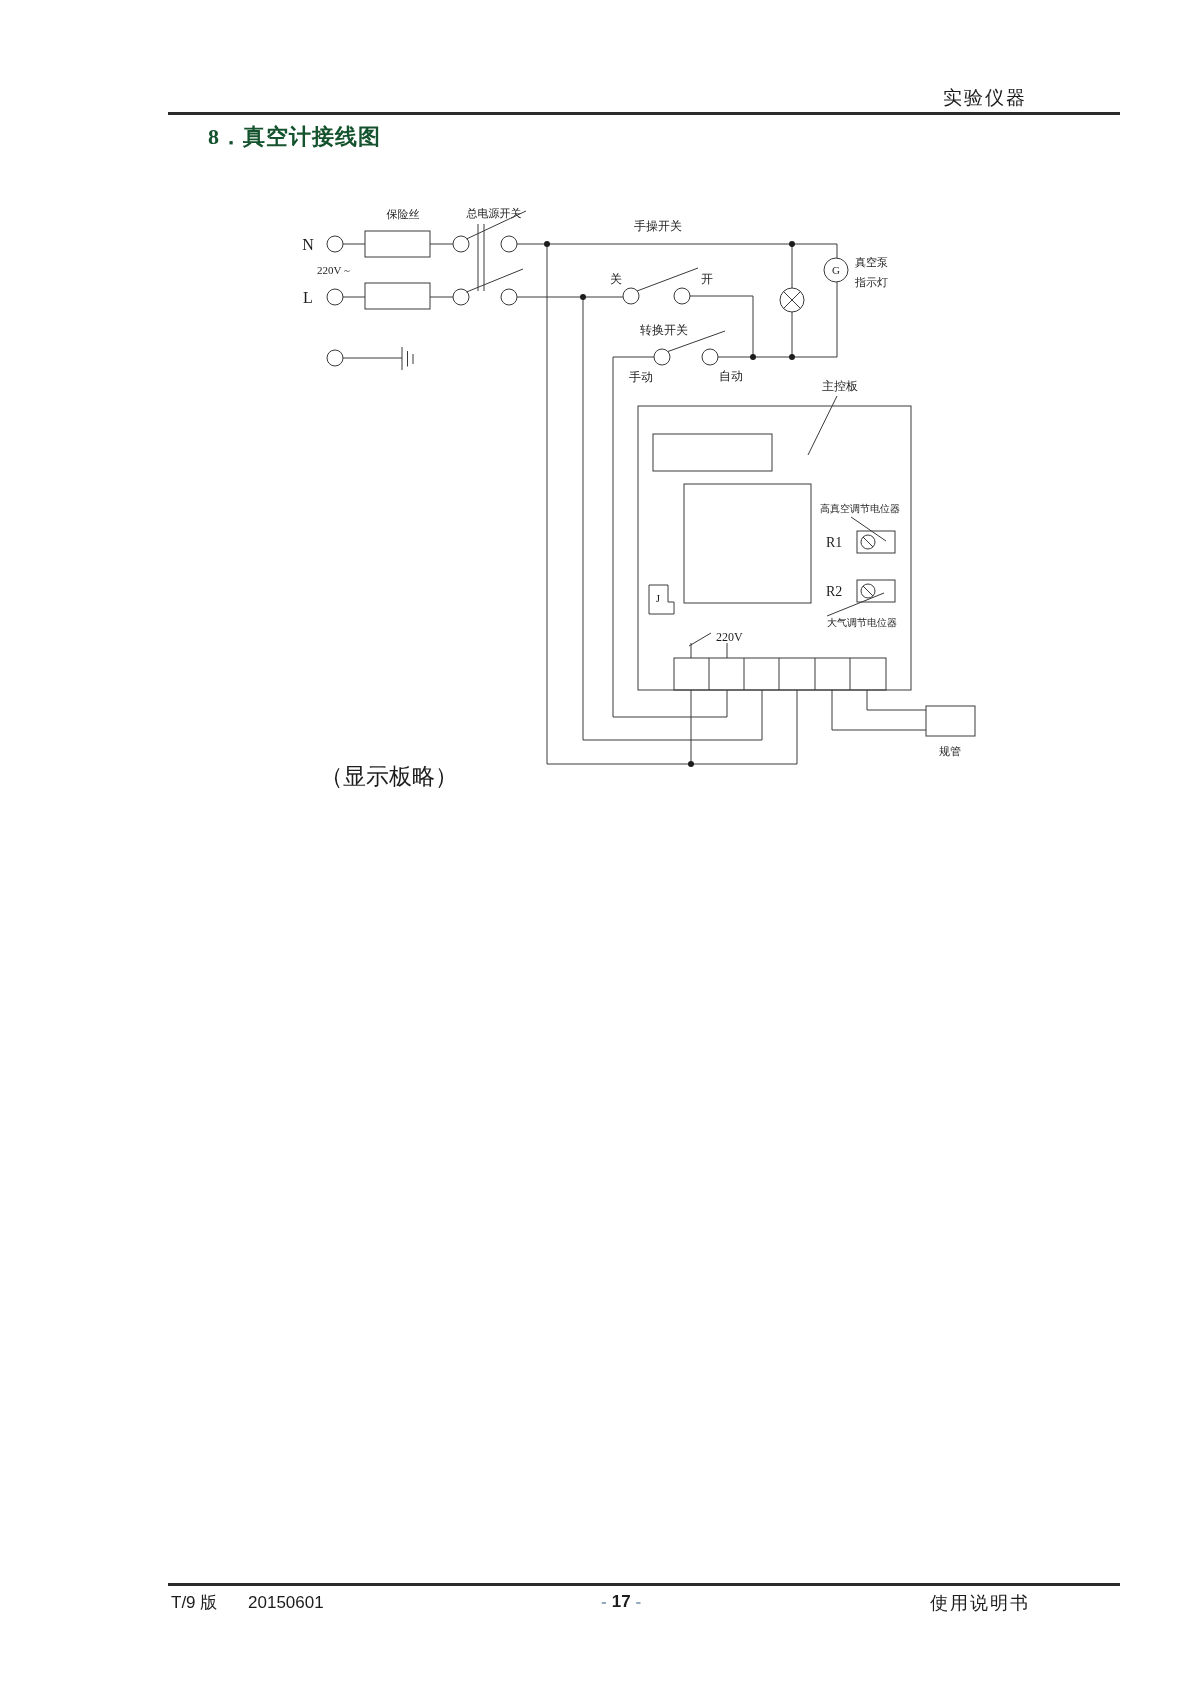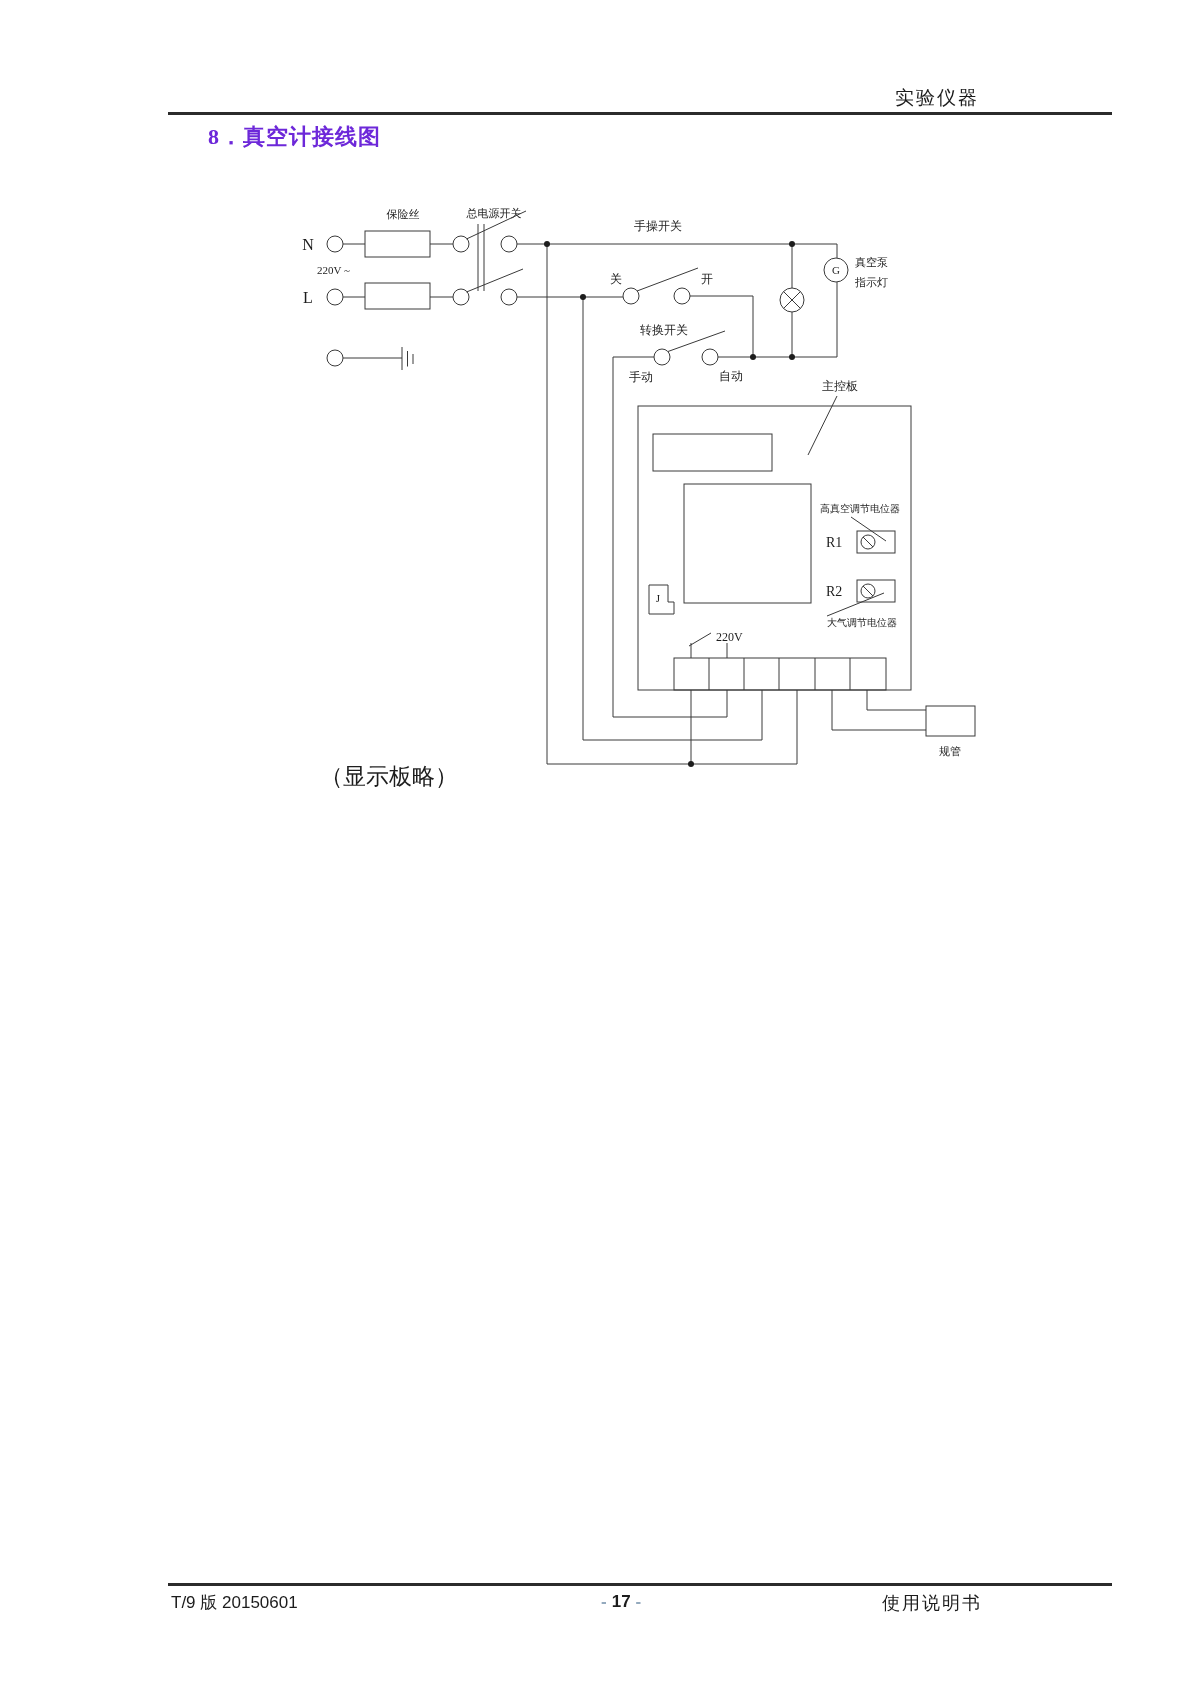--- a/index.html
+++ b/index.html
@@ -1,35 +1,35 @@
 <!DOCTYPE html>
 <html><head>
 <meta charset="utf-8">
 <style>
   html,body{margin:0;padding:0;background:#ffffff;}
   .page{
     position:relative;width:1112px;height:1698px;background:#ffffff;overflow:hidden;
-    font-family:"Liberation Sans",sans-serif;color:#222;
+    font-family:"Liberation Sans",sans-serif;color:#222;padding-left:48px;
   }
   .rule{position:absolute;left:168px;width:952px;height:3px;background:#2b2b2b;}
   .header-rule{top:112px;}
   .footer-rule{top:1583px;}
   .header-text{
     position:absolute;top:85px;right:133px;font-size:19px;letter-spacing:2px;
     font-family:"Liberation Serif",serif;color:#1c1c1c;
   }
   .title{
     position:absolute;left:208px;top:122px;font-size:22px;font-weight:bold;
-    font-family:"Liberation Serif",serif;color:#6d28d9;letter-spacing:1px;
+    font-family:"Liberation Serif",serif;color:#14532d;letter-spacing:1px;
   }
   .diagram{position:absolute;left:0;top:0;}
   svg text{fill:#1d1d1d;font-family:"Liberation Sans",sans-serif;}
   svg .serif{font-family:"Liberation Serif",serif;}
   .footer-left{position:absolute;left:171px;top:1591px;font-size:17px;color:#1c1c1c;}
-  .footer-left .date{}
+  .footer-left .date{margin-left:26px;}
   .footer-page{position:absolute;left:596px;top:1592px;font-size:17px;color:#1c1c1c;font-weight:bold;}
   .footer-page .dash{color:#94aabe;margin:0 5px;}
   .footer-right{
     position:absolute;right:130px;top:1591px;font-size:18px;letter-spacing:2px;
     font-family:"Liberation Serif",serif;color:#1c1c1c;
   }
 </style>
 </head>
 <body>
 

